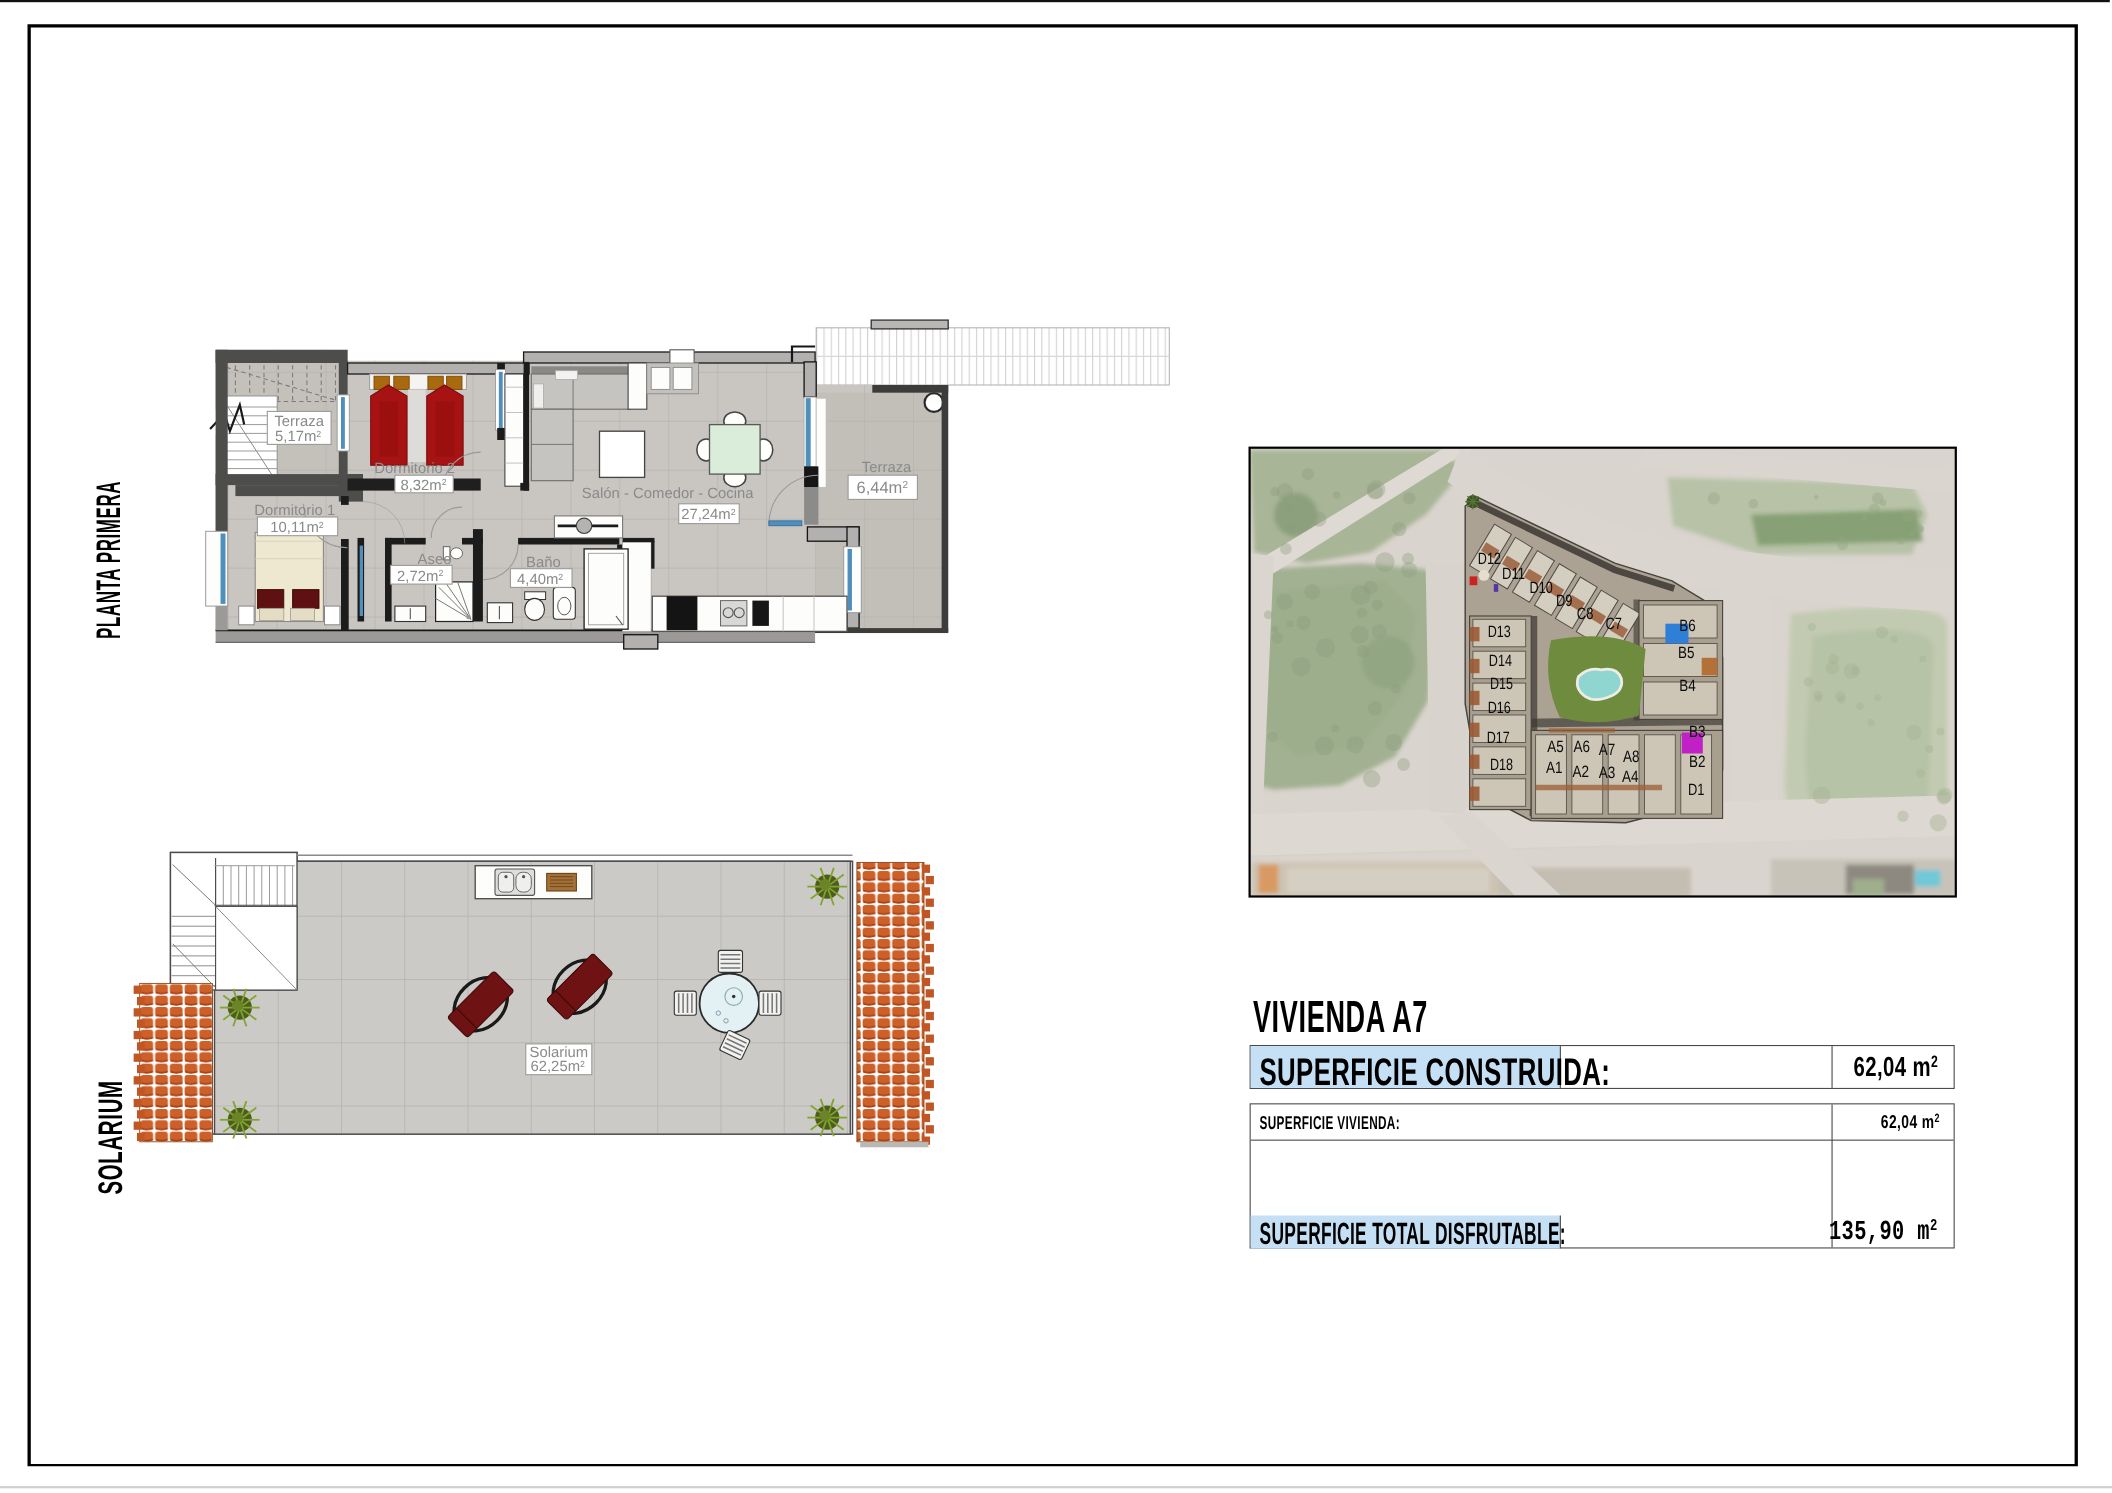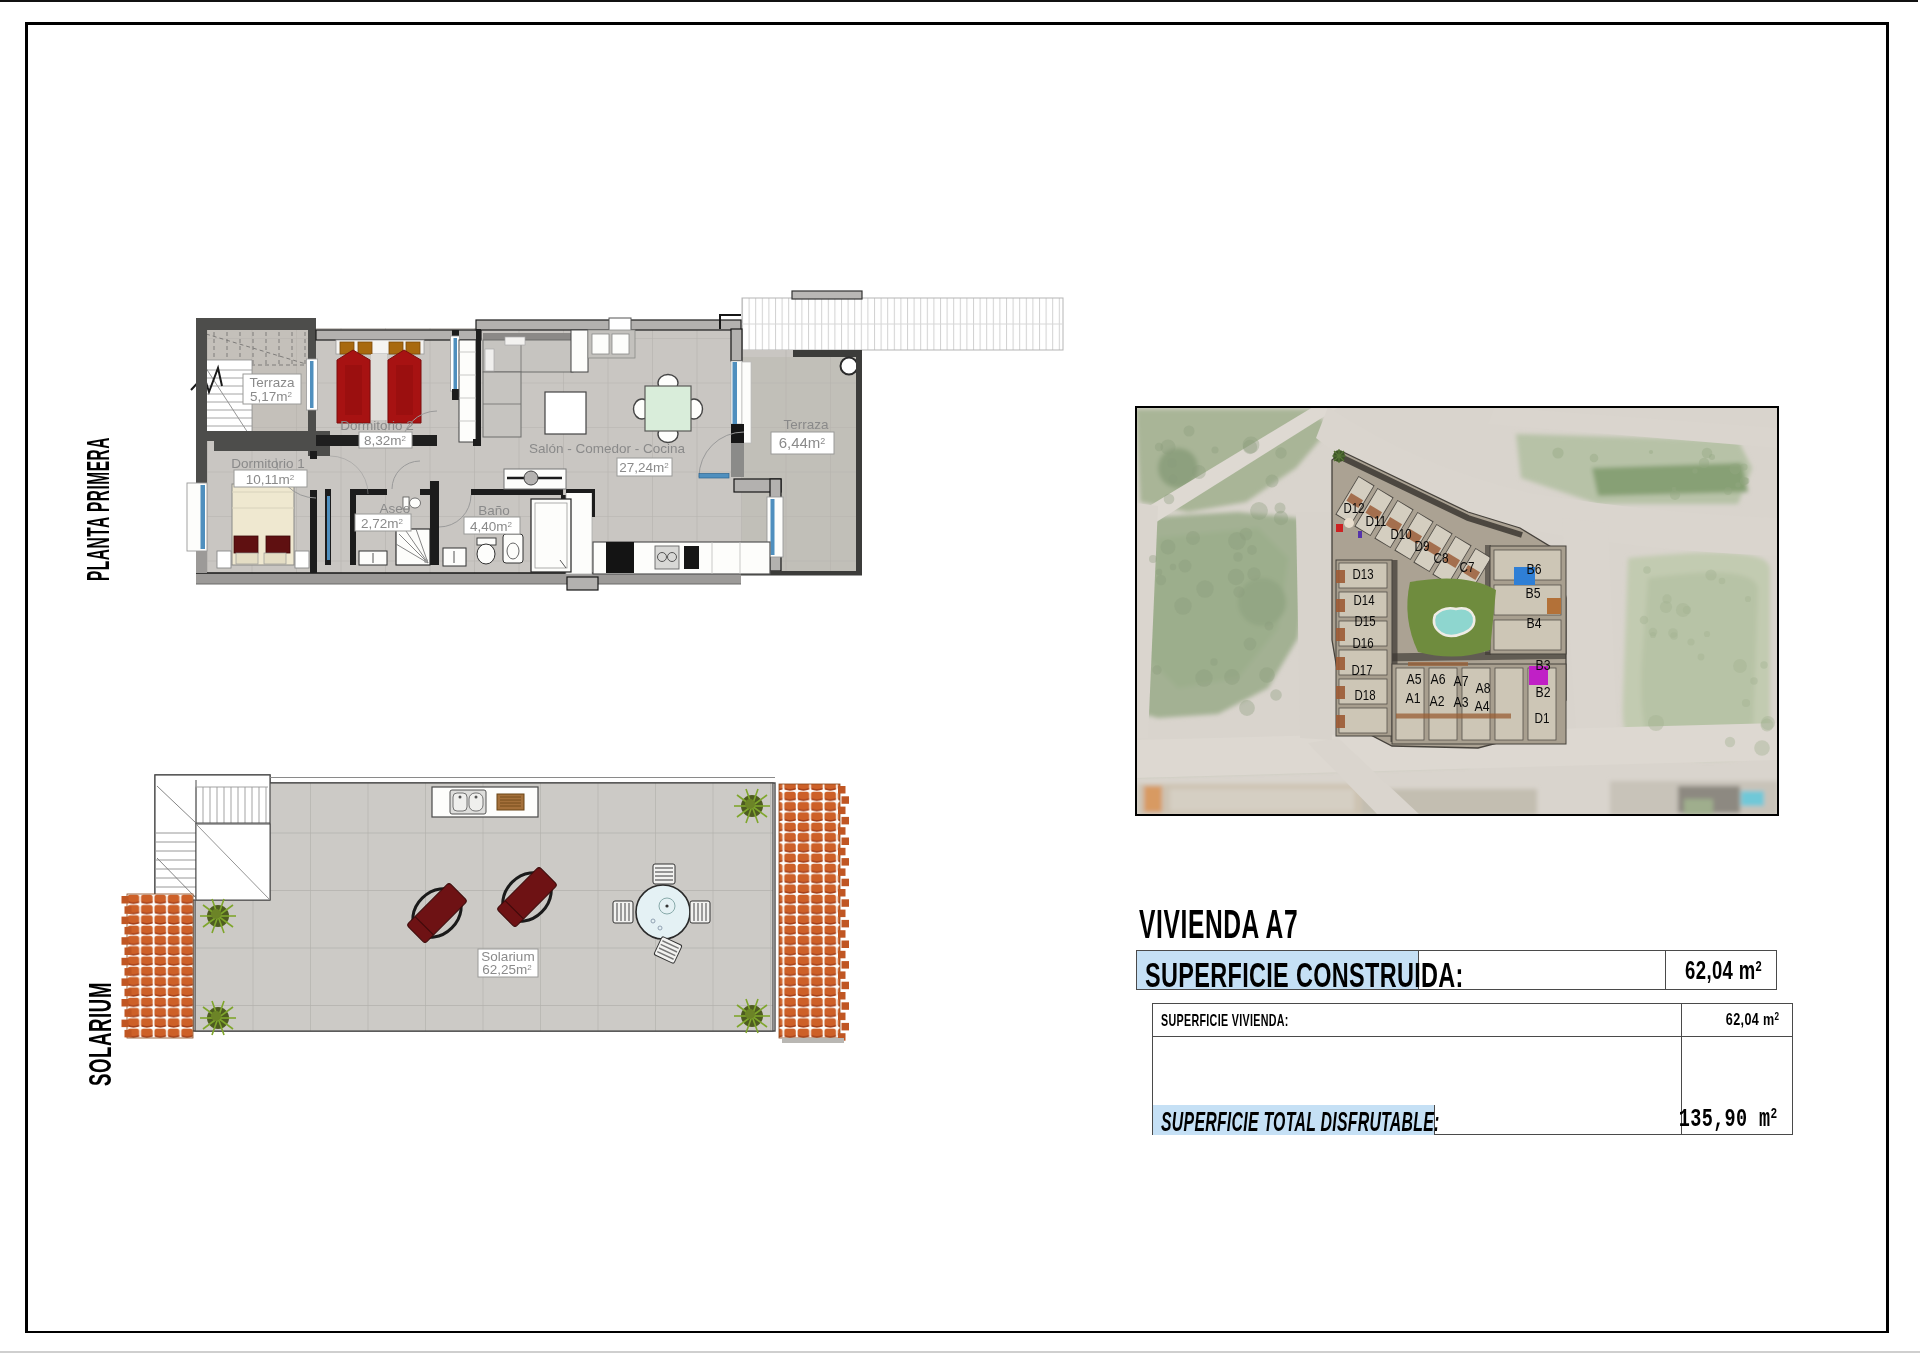--- a/index.html
+++ b/index.html
@@ -780,28 +780,28 @@
 
 <div class="abs" style="left:1139px;top:901px;font-size:41px;"><span class="cond" style="letter-spacing:1px;transform:scaleX(0.60);">VIVIENDA A7</span></div>
 
 <div class="abs" style="left:1136px;top:950px;width:641px;height:40px;border:1.5px solid #4a4a4a;box-sizing:border-box;background:#fff;">
   <div class="abs" style="left:0;top:0;width:282px;height:100%;background:#c5e0f5;border-right:1px solid #4a4a4a;box-sizing:border-box;"></div>
   <div class="abs" style="left:528px;top:0;width:1px;height:100%;background:#4a4a4a;"></div>
   <div class="abs" style="left:8px;top:4px;font-size:35px;"><span class="cond" style="transform:scaleX(0.67);">SUPERFICIE CONSTRUIDA:</span></div>
   <div class="abs" style="right:14px;top:5px;font-size:25px;"><span class="cond" style="transform-origin:100% 50%;">62,04 m<span style="font-size:15px;vertical-align:8px;">2</span></span></div>
 </div>
 
-<div class="abs" style="left:1136px;top:1003px;width:641px;height:132px;border:1.2px solid #4a4a4a;box-sizing:border-box;background:#fff;margin-left:16px;">
+<div class="abs" style="left:1136px;top:1003px;width:641px;height:132px;border:1.2px solid #4a4a4a;box-sizing:border-box;background:#fff;">
   <div class="abs" style="left:528px;top:0;width:1px;height:100%;background:#4a4a4a;"></div>
 
   <div class="abs" style="left:0;top:0;width:100%;height:32px;border-bottom:1px solid #4a4a4a;">
     <div class="abs" style="left:8px;top:7px;font-size:17px;"><span class="cond" style="transform:scaleX(0.63);">SUPERFICIE VIVIENDA:</span></div>
     <div class="abs" style="right:12px;top:6px;font-size:17px;"><span class="cond" style="transform-origin:100% 50%;">62,04 m<span style="font-size:11px;vertical-align:5px;">2</span></span></div>
   </div>
 
 
 
   <div class="abs" style="left:0;top:101px;width:100%;height:30px;">
     <div class="abs" style="left:0;top:0;width:282px;height:100%;background:#c5e0f5;border-right:1px solid #4a4a4a;box-sizing:border-box;"></div>
-    <div class="abs" style="left:8px;top:1px;font-size:28px;font-style:italic;"><span class="cond" style="transform:scaleX(0.565);">SUPERFICIE TOTAL DISFRUTABLE:</span></div>
+    <div class="abs" style="left:8px;top:1px;font-size:28px;"><span class="cond" style="transform:scaleX(0.565);">SUPERFICIE TOTAL DISFRUTABLE:</span></div>
     <div class="abs" style="right:14px;top:0px;font-size:25px;font-family:Liberation Mono, monospace;"><span class="cond" style="transform-origin:100% 50%;">135,90 m<span style="font-size:15px;vertical-align:8px;">2</span></span></div>
   </div>
 </div>
 
 </body></html>

